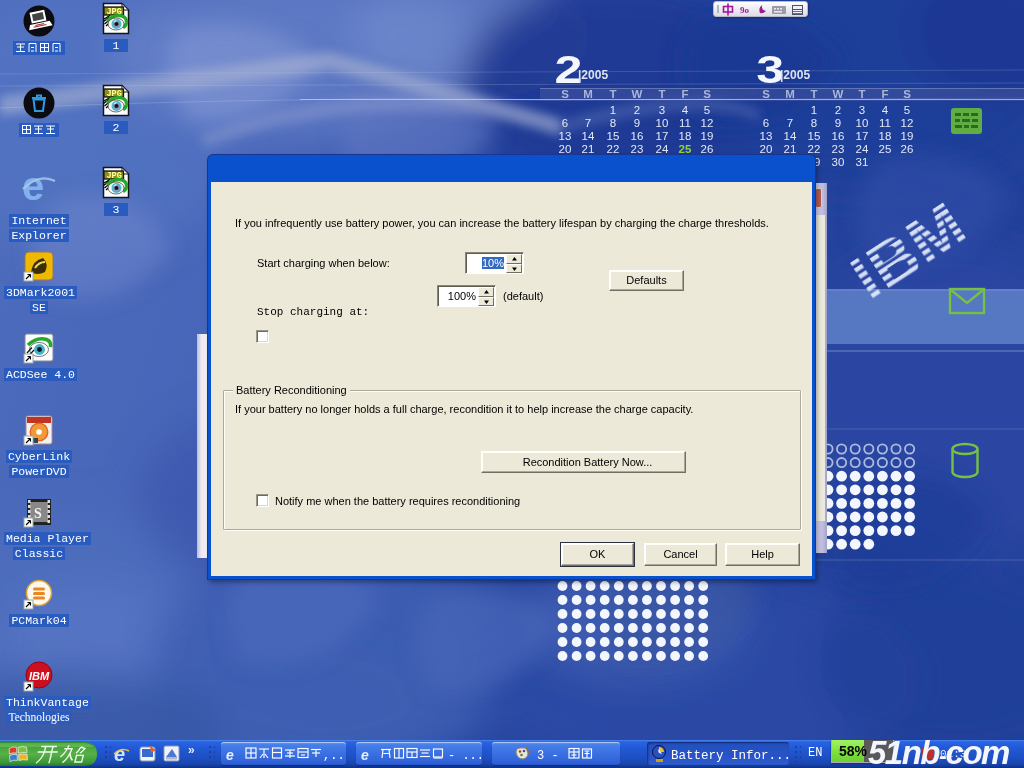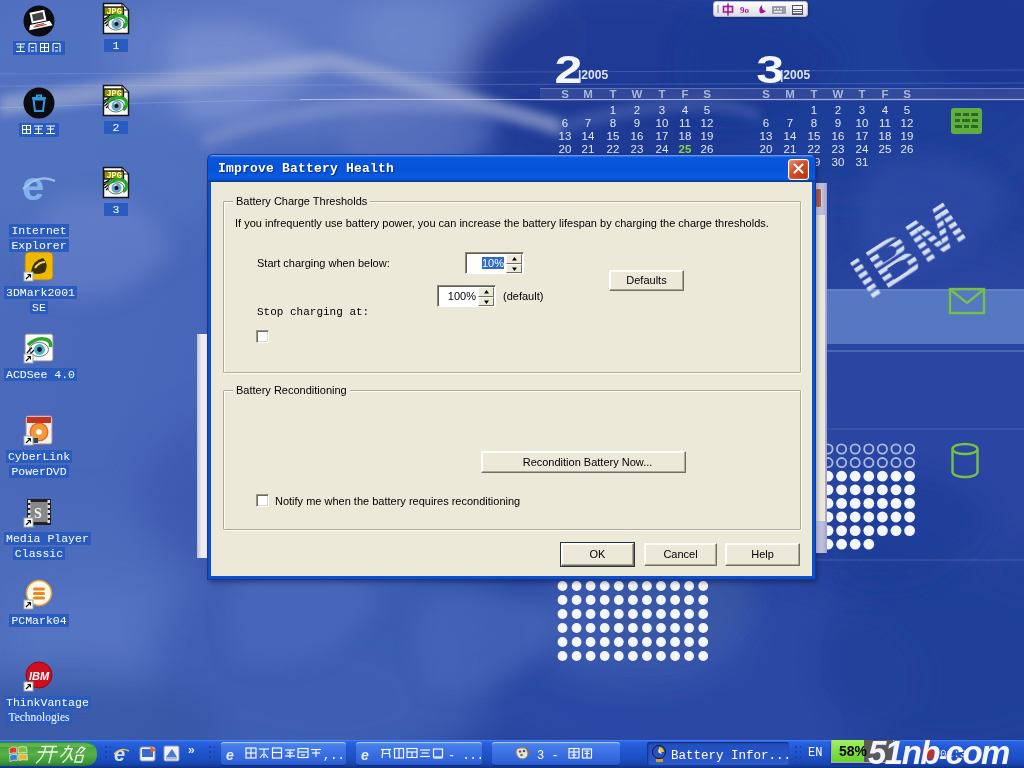--- a/index.html
+++ b/index.html
@@ -455,21 +455,21 @@
             <line x1="25" y1="10.5" x2="34" y2="10.5"></line>
             <line x1="29.5" y1="3" x2="29.5" y2="10.5"></line>
           </g>
         </svg></span></div>
   </div>
 <div class="dicon" style="left:4px; top:168px;">
     <svg class="ic" width="36" height="36" viewBox="0 0 36 36">
       <text x="1" y="32" font-size="40" font-weight="bold" fill="#82b2ec" font-family="Liberation Sans,sans-serif">e</text>
       <path d="M2 21 Q18 5 34 13" stroke="#aac9ea" stroke-width="2.2" fill="none" opacity="0.85"></path>
     </svg>
-    <div style="margin-top:18px; line-height:13px;"><span class="lbl">Internet</span><br><span class="lbl" style="margin-top:0;">Explorer</span></div>
+    <div style="margin-top:8px; line-height:13px;"><span class="lbl">Internet</span><br><span class="lbl" style="margin-top:0;">Explorer</span></div>
   </div>
 <div class="dicon" style="left:4px; top:250px;">
     <svg class="ic" width="32" height="32" viewBox="0 0 32 32">
       <rect x="2" y="2" width="28" height="28" rx="4" fill="#efb902" stroke="#975"></rect>
       <path d="M8 22 Q10 10 20 8 Q26 14 22 22 Q14 26 8 22 Z" fill="#3a3008"></path>
       <path d="M12 18 Q16 12 22 12" stroke="#f8d860" stroke-width="2" fill="none"></path>
       <rect x="1" y="22" width="9" height="9" fill="#fff" stroke="#9aa"></rect>
       <path d="M3 29 L7.5 24.5 M7.5 24.5 L4.5 24.5 M7.5 24.5 L7.5 27.5" stroke="#000" stroke-width="1.1" fill="none"></path>
     </svg>
     <div style="margin-top:2px; line-height:13px;"><span class="lbl">3DMark2001</span><br><span class="lbl" style="margin-top:0;">SE</span></div>
@@ -620,30 +620,21 @@
       </g>
   </svg>
 </div>
 
 <div class="abs" style="left:197px; top:334px; width:11px; height:224px; background:linear-gradient(to right,#b9bdd6,#eceaf2 40%,#f4f2ee);"></div>
 <div class="abs" style="left:815px; top:183px; width:12px; height:370px; background:linear-gradient(to right,#d8d6ee,#bcbadd 70%,#a0a2c8);">
   <div class="abs" style="left:0px; top:5px; width:7px; height:20px; background:#b45c52; border:1px solid #cdb; border-radius:2px;"></div>
   <div class="abs" style="left:1px; top:32px; width:9px; height:306px; background:#ece9dc;"></div>
 </div>
 <div id="dlg">
-  <div id="titlebar">
-    <span id="title">Improve Battery Health</span>
-    <div id="xbtn"><svg width="11" height="11" viewBox="0 0 11 11">
-          <path d="M1.5 1.5 L9.5 9.5 M9.5 1.5 L1.5 9.5" stroke="#fff" stroke-width="2.1" stroke-linecap="round"></path>
-        </svg></div>
-  </div>
   <div id="client">
-    <div class="group" style="left:12px; top:19px; width:578px; height:172px;">
-        <span class="grouplabel">Battery Charge Thresholds</span>
-      </div>
     <div class="t" style="left:24px; top:35px;">If you infrequently use battery power, you can increase the battery lifespan by charging the charge thresholds.</div>
     <div class="t" style="left:46px; top:75px;">Start charging when below:</div>
     <div class="spin" style="left:226px; top:70px;margin-left:28px;">
       <span class="val"><span style="background:#316ac5;color:#fff;">10%</span></span>
       <span class="updown">
           <span class="ud" style="top:0;">
             <svg width="5" height="4" viewBox="0 0 5 4">
               <path d="M0 3.5 L2.5 0 L5 3.5 Z" fill="#000"></path>
             </svg>
           </span>
@@ -670,20 +661,21 @@
             </svg>
           </span>
         </span>
     </div>
     <div class="t" style="left:292px; top:108px;">(default)</div>
     <div class="cb" style="left:45px; top:148px;"></div>
 
     <div class="group" style="left:12px; top:208px; width:578px; height:140px;">
         <span class="grouplabel">Battery Reconditioning</span>
       </div>
+    <div class="t" style="left:24px; top:221px;">If your battery no longer holds a full charge, recondition it to help increase the charge capacity.</div>
     <div class="btn" style="left:270px; top:269px; width:205px; height:22px; line-height:20px;padding-left:8px;">Recondition Battery Now...</div>
     <div class="cb" style="left:45px; top:312px;"></div>
     <div class="t" style="left:64px; top:313px;">Notify me when the battery requires reconditioning</div>
 
     <div class="btn def" style="left:350px; top:361px; width:73px; height:23px; line-height:21px;">OK</div>
     <div class="btn" style="left:433px; top:361px; width:73px; height:23px; line-height:21px;">Cancel</div>
     <div class="btn" style="left:514px; top:361px; width:75px; height:23px; line-height:21px;">Help</div>
   </div>
 </div>
 <div id="taskbar">

